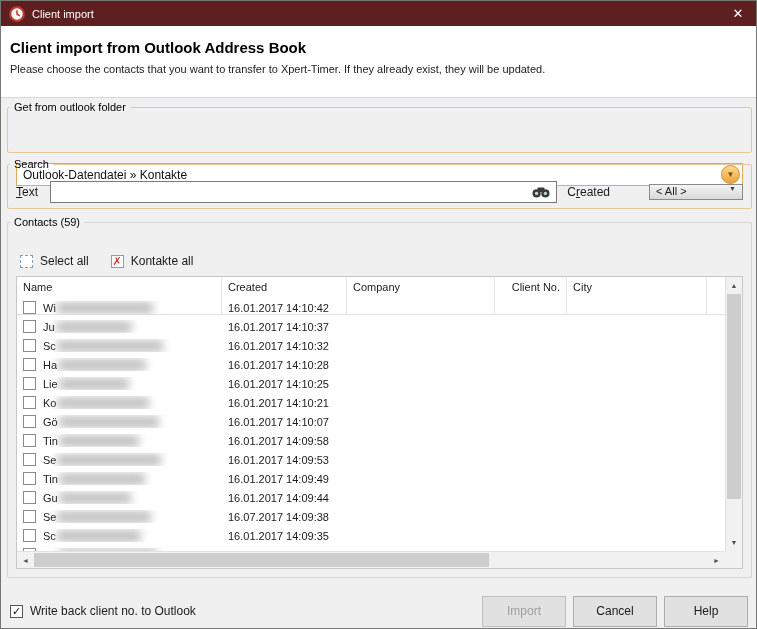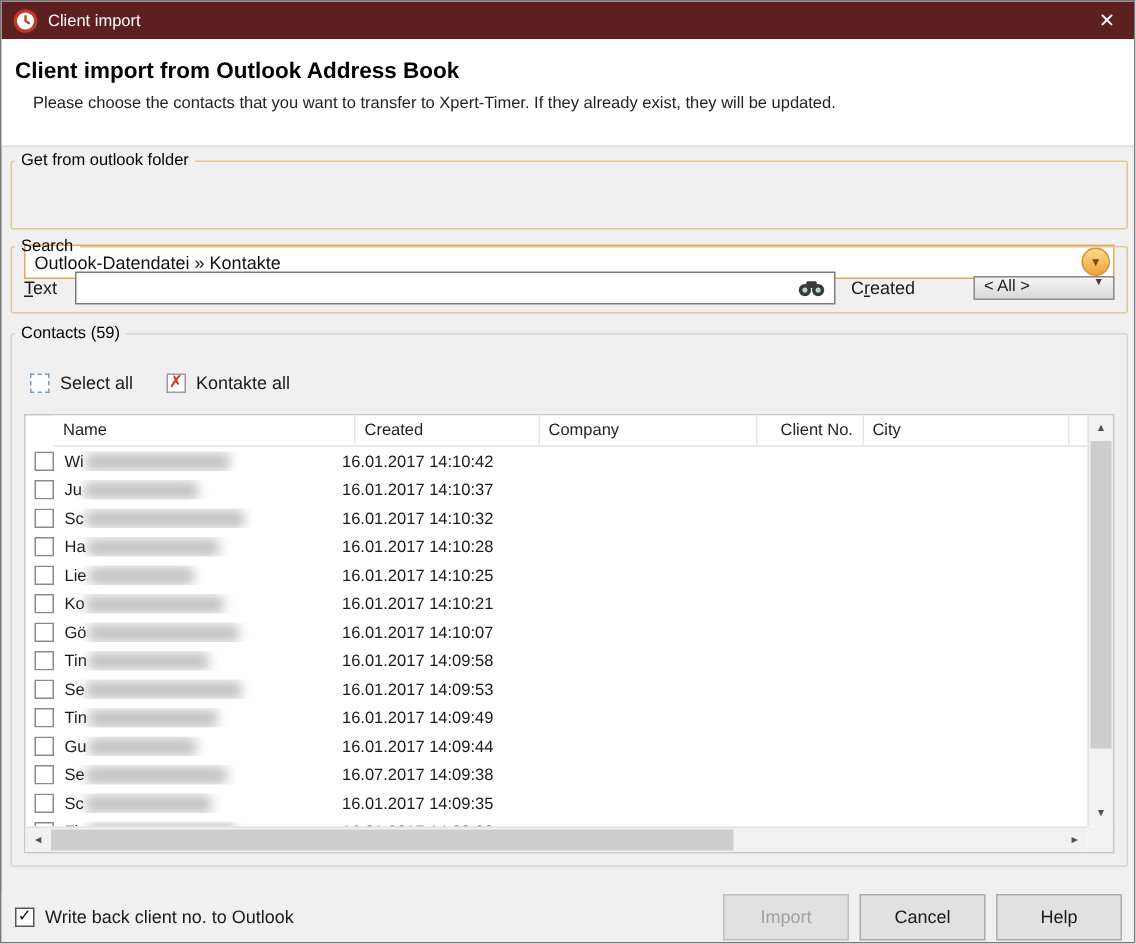--- a/index.html
+++ b/index.html
@@ -10,21 +10,21 @@
 
   
   .titlebar { position:absolute; top:0; left:0; right:0; height:25px; background:#5d1f1f; display:flex; align-items:center; padding-left:8px; color:#fff; }
   .app-icon { width:16px; height:16px; margin-right:7px; flex:none; }
   .titlebar .title { font-size:11px; }
   .close-btn { margin-left:auto; width:36px; height:25px; display:flex; align-items:center; justify-content:center; font-size:13px; color:#fff; cursor:pointer; }
 
   
   .header { position:absolute; top:25px; left:0; right:0; height:72px; background:#ffffff; border-bottom:1px solid #d7d7d7; padding:13px 10px 0 9px; }
   .header h1 { font-size:15px; font-weight:bold; color:#000; }
-  .header p { font-size:11px; color:#222; margin-top:7px;margin-left:12px; }
+  .header p { font-size:11px; color:#222; margin-top:7px; }
 
   
   fieldset { position:absolute; left:6px; width:745px; border:1px solid #e3c79c; border-radius:2px; background:transparent; }
   fieldset.gray { border-color:#d6d6d6; }
   legend { font-size:11px; color:#000; margin-left:2px; padding:0 4px; }
 
   .fs-folder { top:100px; height:52px; }
   .fs-search { top:157px; height:51px; }
   .fs-contacts { top:215px; height:362px; }
 
@@ -37,28 +37,28 @@
   .search-row { position:absolute; left:8px; right:8px; top:11px; height:22px; display:flex; align-items:center; }
   .lbl-text { width:34px; font-size:12px; flex:none; }
   .search-input { flex:1; height:22px; border:1px solid #7a7a7a; background:#fff; display:flex; align-items:center; padding:0 3px 0 4px; }
   .search-input input { flex:1; border:none; outline:none; font-family:inherit; font-size:12px; background:transparent; min-width:0; }
   .binoc-btn { width:24px; height:18px; display:flex; align-items:center; justify-content:center; cursor:pointer; flex:none; }
   .lbl-created { margin:0 6px 0 10px; font-size:12px; flex:none; }
   .created-select { width:94px; height:16px; border:1px solid #8a8a8a; background:linear-gradient(#f4f4f4,#d9d9d9); display:flex; padding:0 6px; font-size:11px; cursor:pointer; flex:none;margin-left:33px; }
   .created-select .arr { margin-left:auto; font-size:7px; color:#404040; }
 
   
-  .toolbar { position:absolute; top:20px; left:12px; height:20px; display:flex; align-items:flex-start; gap:22px; }
+  .toolbar { position:absolute; top:20px; left:12px; height:20px; display:flex; align-items:flex-end; gap:22px; }
   .tool-btn { display:flex; align-items:center; gap:7px; font-size:12px; cursor:pointer; }
   .icon-selectall { width:13px; height:13px; border:1px dashed #7f9db9; background:#fff; }
   .icon-deselectall { width:13px; height:13px; border:1px solid #9a9a9a; background:#fff; color:#d03424; font-size:11px; line-height:11px; text-align:center; font-weight:bold; }
 
   
   .table { position:absolute; left:8px; right:8px; top:48px; bottom:8px; background:#fff; border:1px solid #c8c8c8; }
-  .thead { position:absolute; top:0; left:0; right:17px; height:21px; background:#fff; border-bottom:1px solid #e0e0e0; display:flex;margin-left:19px; }
+  .thead { position:absolute; top:0; left:0; right:17px; height:38px; background:#fff; border-bottom:1px solid #e0e0e0; display:flex; }
   .th { font-size:11px; color:#222; padding:4px 6px 0 6px; border-right:1px solid #e6e6e6; height:100%; cursor:pointer; }
   .th.c-name { width:205px; }
   .th.c-created { width:125px; }
   .th.c-company { width:148px; }
   .th.c-clientno { width:72px; text-align:right; }
   .th.c-city { width:140px; }
   .th.c-fill { flex:1; border-right:none; cursor:default; }
 
   .tbody { position:absolute; top:21px; left:0; right:17px; bottom:17px; overflow:hidden; }
   .trow { display:flex; height:19px; align-items:center; font-size:11px; }

